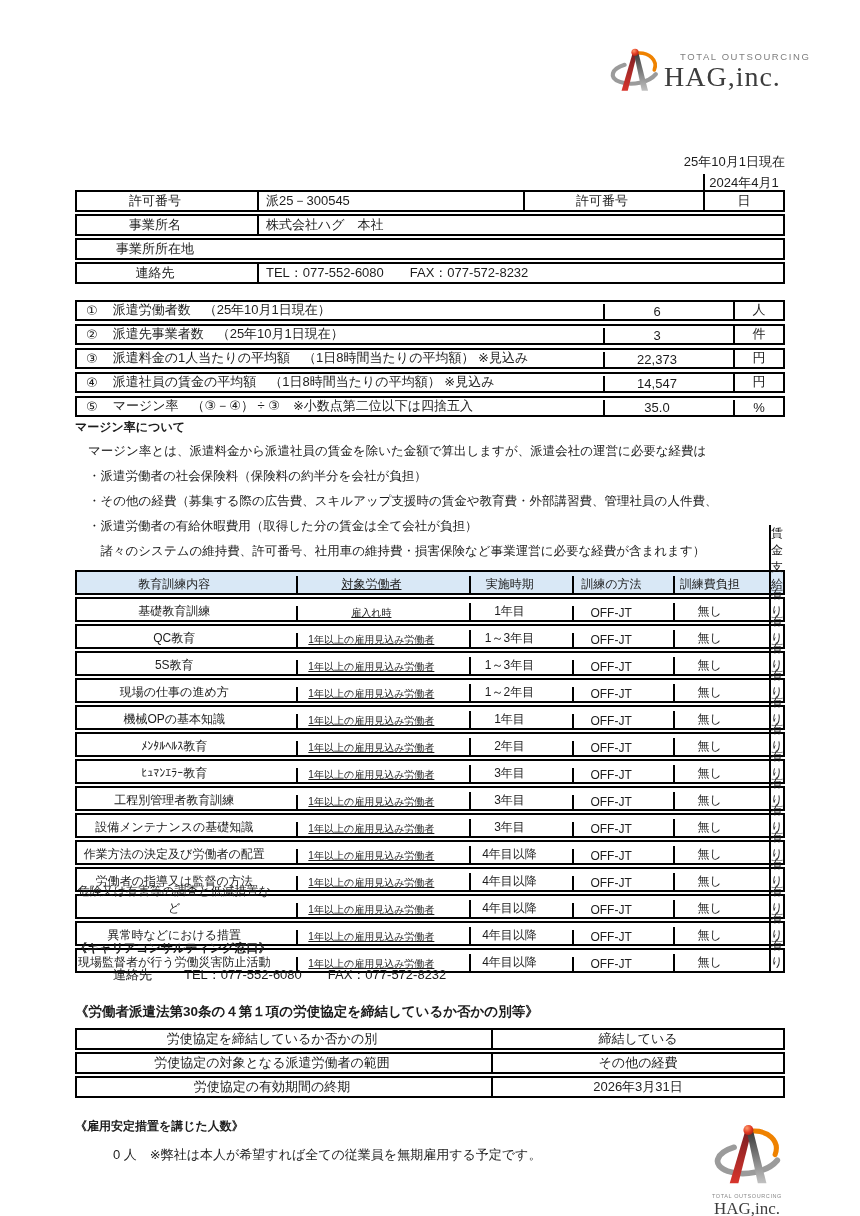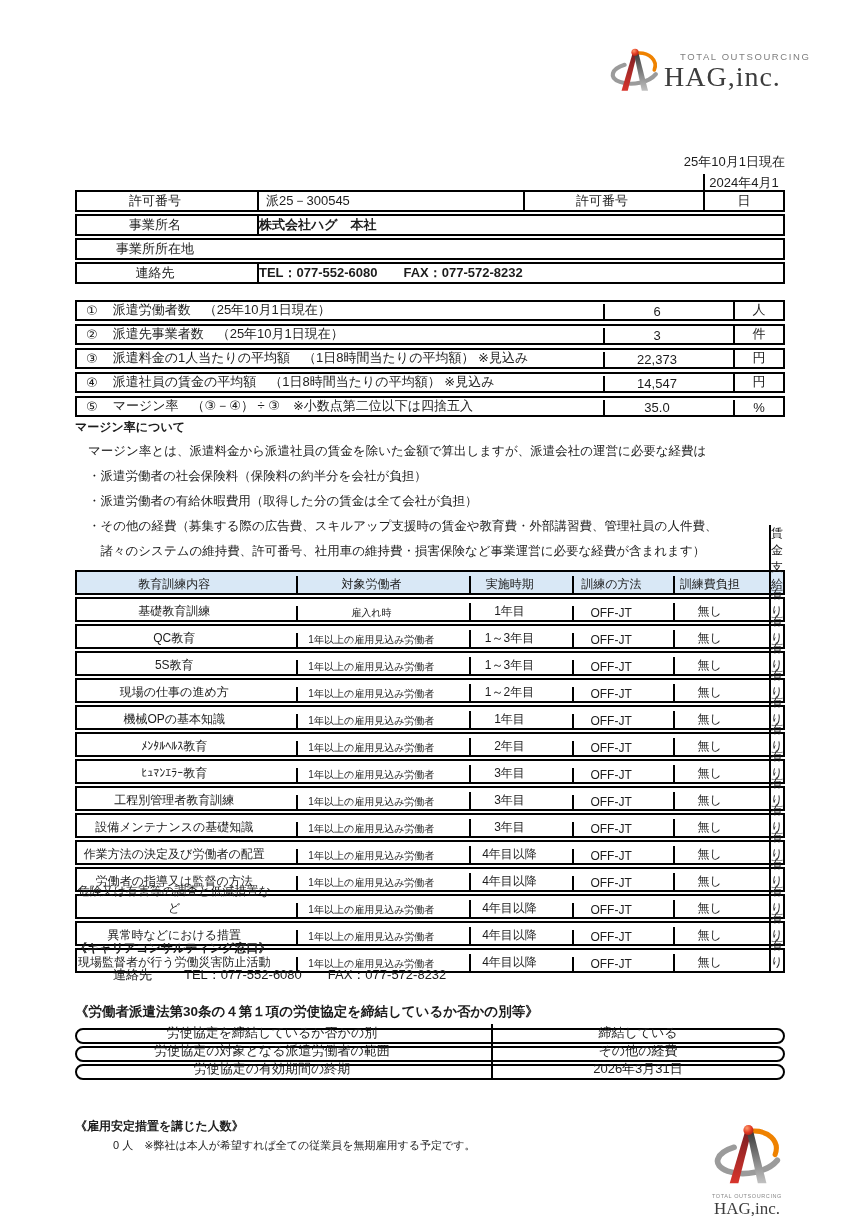--- a/index.html
+++ b/index.html
@@ -32,21 +32,21 @@
   
   .boxtable { position: absolute; left: 75px; width: 710px; }
   .t-row { display: flex; align-items: flex-end; border: 2px solid #000; margin-bottom: 2px; background: #fff; gap: 24px; }
   .t-cell { display: flex; align-items: center; justify-content: center; text-align: center; }
   .bl { border-left: 2px solid #000; }
 
   
   .company-table { top: 190px; font-size: 13px; }
   .company-table .t-row { height: 22px; }
   .ct-label { width: 156px; }
-  .ct-val { flex: 1; justify-content: flex-start; text-align: left; font-weight: bold; }
+  .ct-val { flex: 1; justify-content: flex-start; padding-left: 7px; text-align: left; }
   .ct-v1 { width: 242px; flex: none; justify-content: flex-start; padding-left: 7px; text-align: left; }
   .ct-label2 { width: 156px; }
   .ct-v2 { flex: 1; }
 
   
   .stats-table { top: 300px; font-size: 13px; }
   .stats-table .t-row { height: 21px; margin-bottom: 3px; }
   .st-label { flex: 1; justify-content: flex-start; text-align: left; padding-left: 9px; gap: 15px; }
   .st-value { width: 106px; }
   .st-unit { width: 50px; }
@@ -55,42 +55,42 @@
   .margin-section { position: absolute; left: 75px; top: 419px; width: 724px; }
   .sec-heading { font-weight: bold; font-size: 12px; }
   .margin-body { font-size: 12.5px; line-height: 25px; padding-left: 13px; margin-top: 3px; }
 
   
   .training-section { position: absolute; left: 75px; top: 564px; width: 710px; }
   .training-table { margin-top: 6px; font-size: 12px; }
   .training-table .t-row { height: 25px; }
   .tt-head { background: #d9e8f6; }
   .tc1 { width: 216px; }
-  .tc2 { width: 166px; font-size: 10px; }
+  .tc2 { width: 166px; font-size: 10px; text-decoration: underline; }
   .tt-head .tc2 { font-size: 12px; }
   .tc3 { width: 87px; }
   .tc4 { width: 85px; }
   .tc5 { width: 80px; }
   .tc6 { flex: 1; }
 
   
   .consulting-section { position: absolute; left: 75px; top: 940px; width: 710px; }
   .contact-line { margin-top: 9px; padding-left: 38px; font-size: 13px; display: flex; gap: 32px; }
 
   
   .agreement-section { position: absolute; left: 75px; top: 1003px; width: 710px; }
   .agreement-section .sec-heading { font-size: 13.5px; }
   .agreement-table { margin-top: 7px; font-size: 13px; }
-  .agreement-table .t-row { height: 16px; border-radius: 8px; }
+  .agreement-table .t-row { height: 22px; }
   .ag-label { width: 390px; }
   .ag-value { flex: 1; }
 
   
   .employment-section { position: absolute; left: 75px; top: 1118px; width: 620px; }
-  .employment-text { margin-top: 3px; padding-left: 38px; font-size: 11px; }
+  .employment-text { margin-top: 11px; padding-left: 38px; font-size: 13px; }
 
   
   .bottom-logo { position: absolute; left: 688px; top: 1120px; width: 118px; display: flex; flex-direction: column; align-items: center; }
   .bottom-logo svg { width: 72px; height: 72px; }
   .bottom-tagline { font-size: 5.5px; color: #8a8a8a; letter-spacing: 0.6px; margin-top: 1px; }
   .bottom-company { font-family: "Liberation Serif", "DejaVu Serif", serif; font-size: 17px; color: #3d3d3d; }
 </style>
 </head>
 <body>
 
@@ -199,22 +199,22 @@
         <div class="t-cell st-unit bl">%</div>
       </div>
     </div>
 
   <div class="margin-section">
     <div class="sec-heading">マージン率について</div>
     <div class="margin-body">
 
     <div>マージン率とは、派遣料金から派遣社員の賃金を除いた金額で算出しますが、派遣会社の運営に必要な経費は</div>
         <div>・派遣労働者の社会保険料（保険料の約半分を会社が負担）</div>
+        <div>・その他の経費（募集する際の広告費、スキルアップ支援時の賃金や教育費・外部講習費、管理社員の人件費、</div>
         <div>・派遣労働者の有給休暇費用（取得した分の賃金は全て会社が負担）</div>
-        <div>・その他の経費（募集する際の広告費、スキルアップ支援時の賃金や教育費・外部講習費、管理社員の人件費、</div>
         <div>　諸々のシステムの維持費、許可番号、社用車の維持費・損害保険など事業運営に必要な経費が含まれます）</div>
       </div>
   </div>
 
   <div class="training-section">
     <div class="boxtable training-table" style="position:static;">
       <div class="t-row tt-head">
         <div class="t-cell tc1">教育訓練内容</div>
         <div class="t-cell tc2 bl">対象労働者</div>
         <div class="t-cell tc3 bl">実施時期</div>

